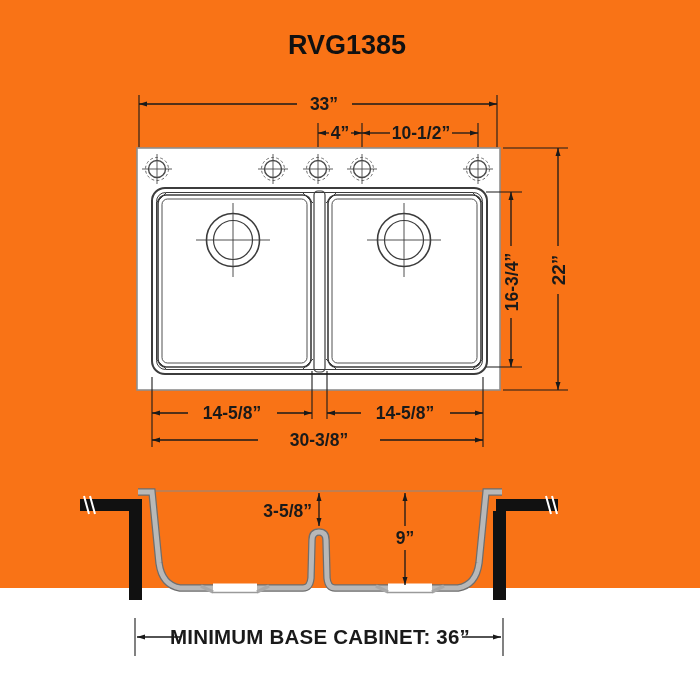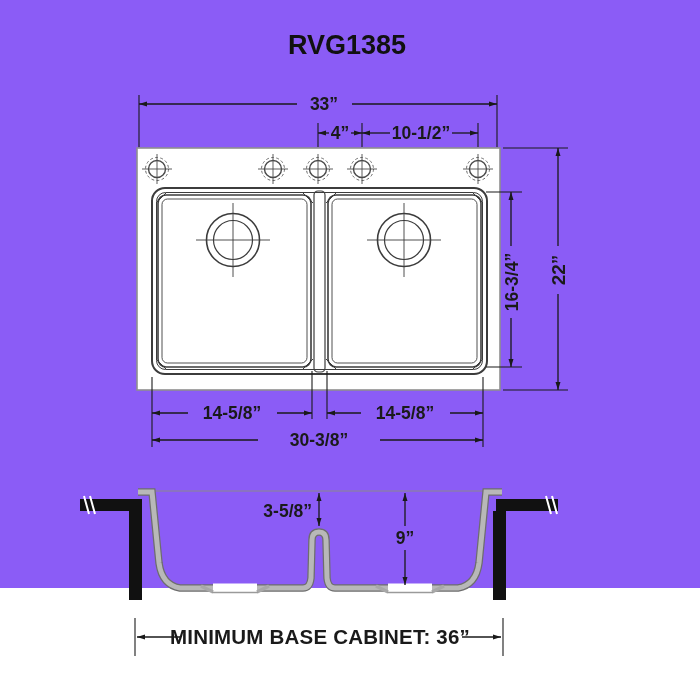--- a/index.html
+++ b/index.html
@@ -1,16 +1,16 @@
 <!DOCTYPE html>
 <html><head>
 <meta charset="utf-8">
 <style>
   html,body{margin:0;padding:0;background:#ffffff;width:700px;height:700px;overflow:hidden;}
-  .page{position:relative;width:700px;height:588px;background:#8b5cf6;font-family:"Liberation Sans",sans-serif;}
+  .page{position:relative;width:700px;height:588px;background:#f97316;font-family:"Liberation Sans",sans-serif;}
   svg{position:absolute;left:0;top:0;}
   .dim-text{font-family:"Liberation Sans",sans-serif;font-size:17.5px;font-weight:600;fill:#1a1a1a;}
   .dim-text-lg{font-family:"Liberation Sans",sans-serif;font-size:19px;font-weight:600;fill:#1a1a1a;}
   .note-text{font-family:"Liberation Sans",sans-serif;font-size:20.5px;font-weight:600;fill:#1a1a1a;letter-spacing:0.2px;}
   .title-text{font-family:"Liberation Sans",sans-serif;font-size:27px;font-weight:700;fill:#111;}
   .dimline{stroke:#1a1a1a;stroke-width:1.3;fill:none;}
   .extline{stroke:#1a1a1a;stroke-width:1.1;fill:none;}
   .draw{stroke:#3c3c3c;fill:none;}
   .plate{stroke:#8f8f8f;stroke-width:1.6;fill:#ffffff;}
 </style>

